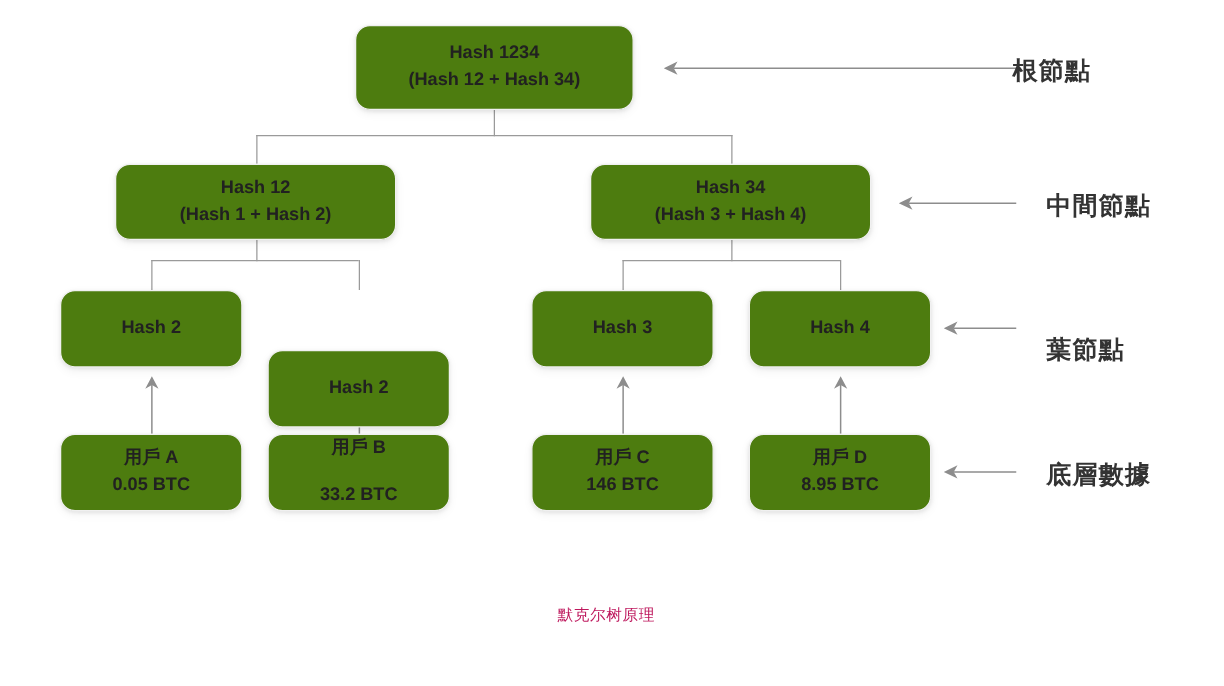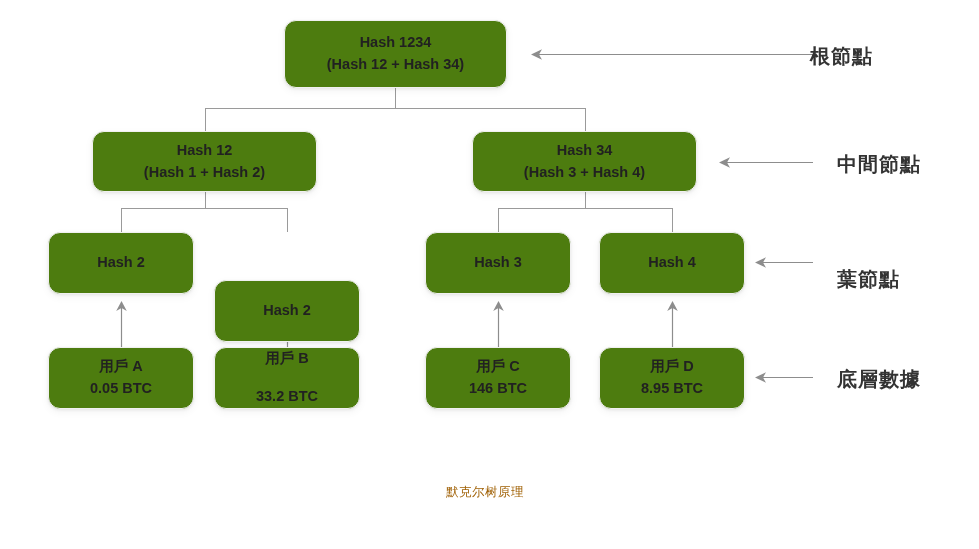--- a/index.html
+++ b/index.html
@@ -67,21 +67,21 @@
     font-weight: bold;
     font-size: 20px;
     letter-spacing: 1px;
     white-space: nowrap;
     z-index: 3;
   }
 
   
   .caption {
     position: absolute;
-    color: #a16207;
+    color: #be185d;
     font-size: 12.5px;
     letter-spacing: 0.5px;
     white-space: nowrap;
     z-index: 3;
   }
 </style>
 </head>
 <body>
 
 <div id="canvas">

